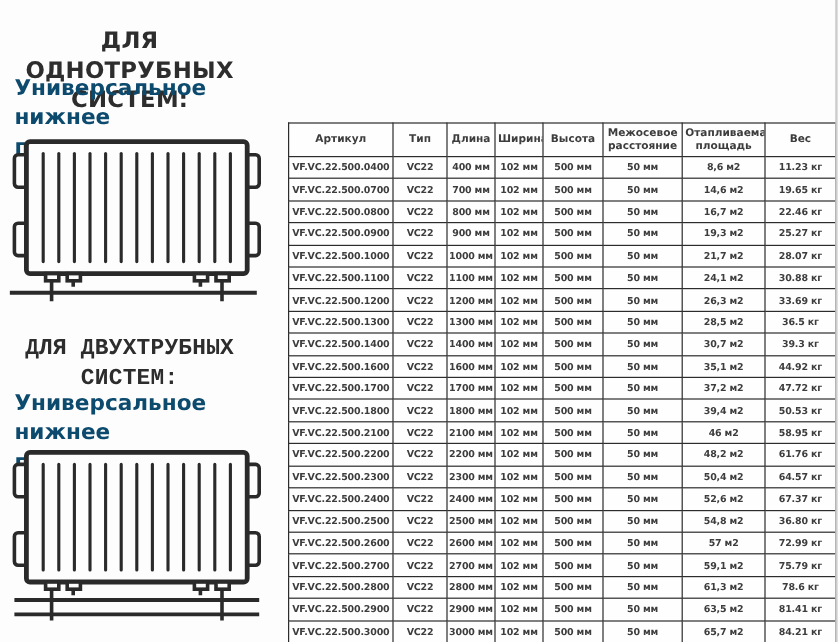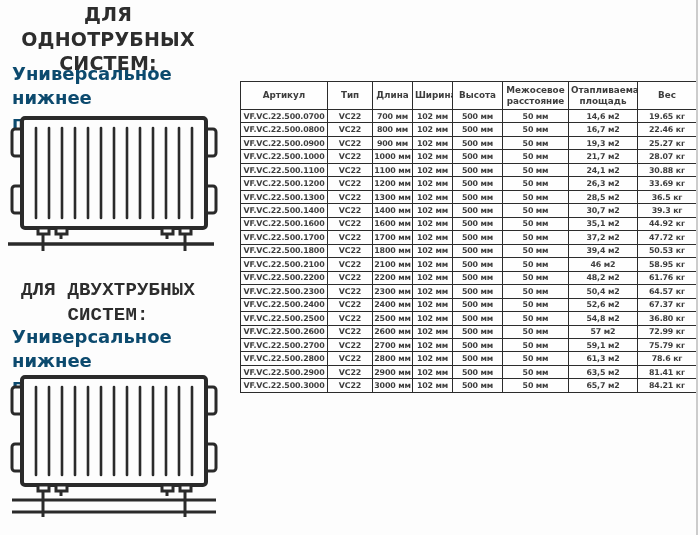--- a/index.html
+++ b/index.html
@@ -16,32 +16,32 @@
   .heading {
     position:absolute; left:0; width:200px;
     font-weight:700; font-size:19px; line-height:1.3;
     color:#2d2d2d; text-align:center; letter-spacing:0.2px;
   }
   .subtitle {
     position:absolute; left:4px; width:215px;
     font-weight:700; font-size:18px; line-height:1.35;
     color:#0c4a6e; text-align:left;
   }
-  .h1 { top:2px; }
+  .h1 { top:22px; }
   .s1 { top:62px; }
   .d1 { position:absolute; left:0; top:112px; width:212px; height:140px; }
   .h2 { top:278px;font-family:Liberation Mono, monospace; }
   .s2 { top:325px; }
   .d2 { position:absolute; left:0; top:373px; width:212px; height:148px; }
   svg { display:block; }
 
   
   .spec-table {
-    position:absolute; left:240px; top:81px;
-    width:456px; height:312px;
+    position:absolute; left:240px; top:102px;
+    width:456px; height:434px;
     border-collapse:collapse; table-layout:fixed;
     background:#fefefe;
   }
   .spec-table th, .spec-table td {
     border:1.5px solid #2c2c2c;
     text-align:center; vertical-align:middle;
     font-weight:700; color:#3d3d3d; padding:0;
     overflow:hidden; white-space:nowrap;
   }
   .spec-table th { font-size:8.8px; line-height:1.25; white-space:normal; padding:1px 2px; }
@@ -176,20 +176,30 @@
           <th>Длина</th>
           <th>Ширина</th>
           <th>Высота</th>
           <th>Межосевое расстояние</th>
           <th>Отапливаемая площадь</th>
           <th>Вес</th>
         </tr>
     </thead>
     <tbody>
         <tr>
+          <td>VF.VC.22.500.0400</td>
+          <td>VC22</td>
+          <td>400 мм</td>
+          <td>102 мм</td>
+          <td>500 мм</td>
+          <td>50 мм</td>
+          <td>8,6 м2</td>
+          <td>11.23 кг</td>
+        </tr>
+        <tr>
           <td>VF.VC.22.500.0700</td>
           <td>VC22</td>
           <td>700 мм</td>
           <td>102 мм</td>
           <td>500 мм</td>
           <td>50 мм</td>
           <td>14,6 м2</td>
           <td>19.65 кг</td>
         </tr>
         <tr>

